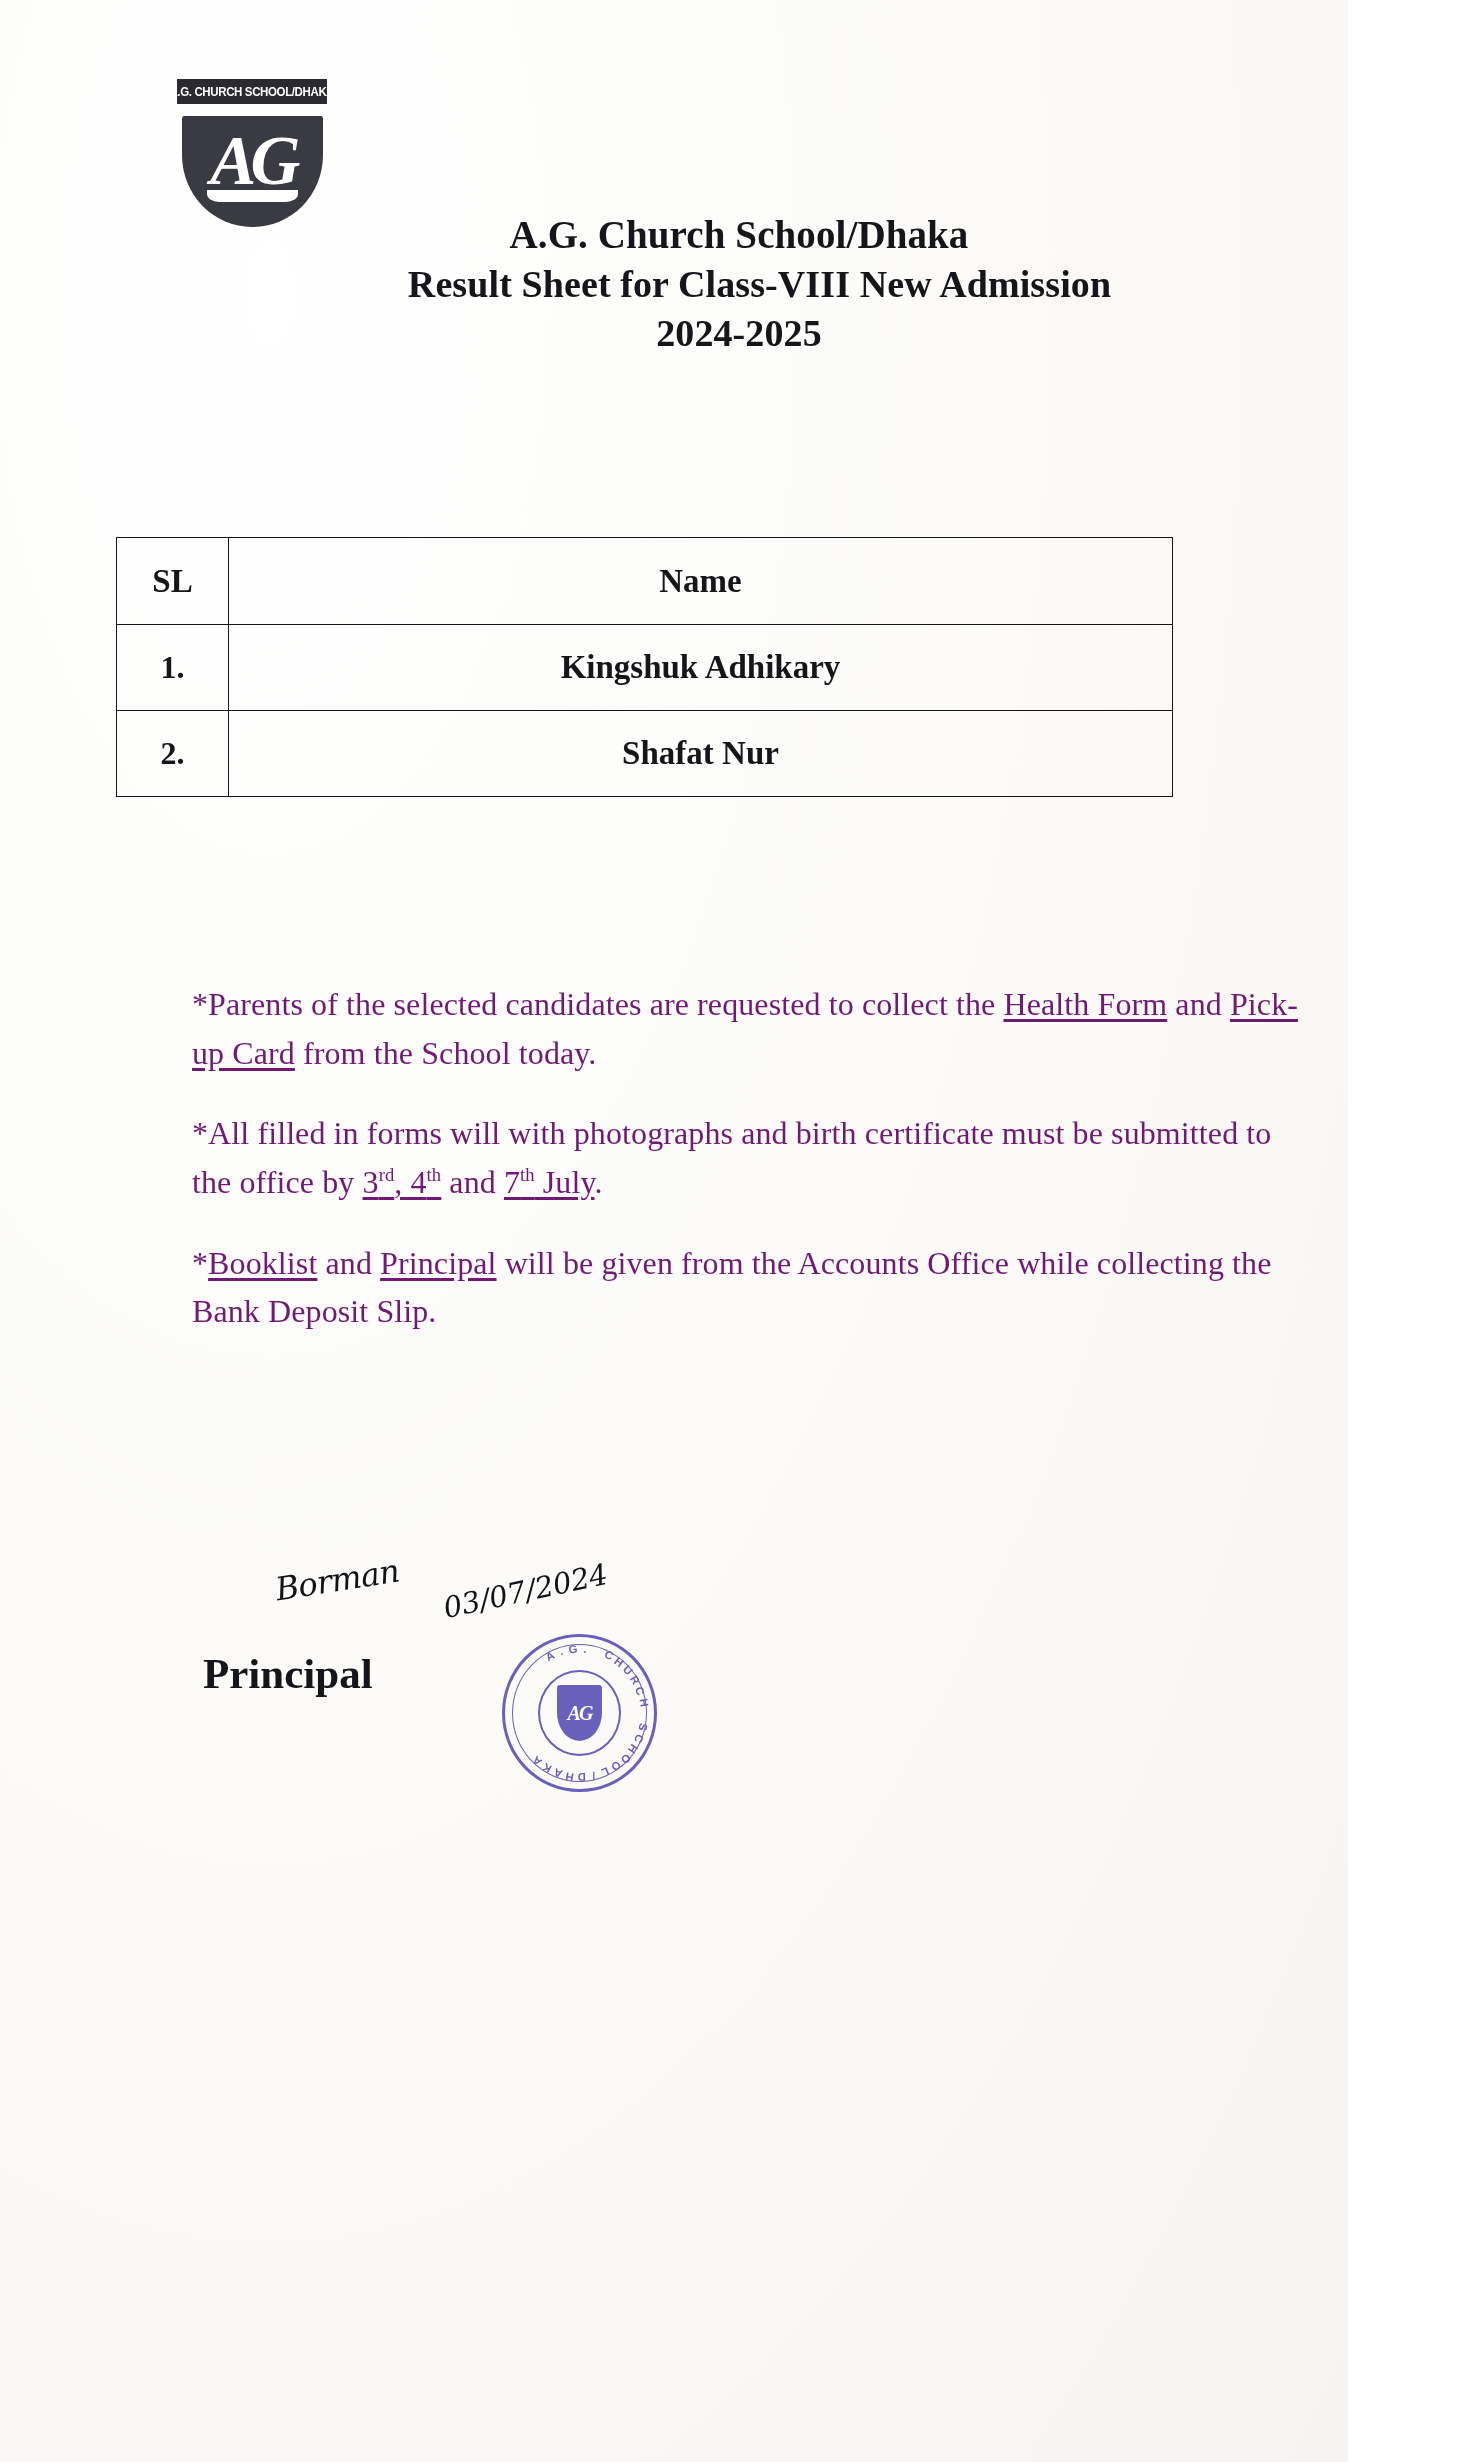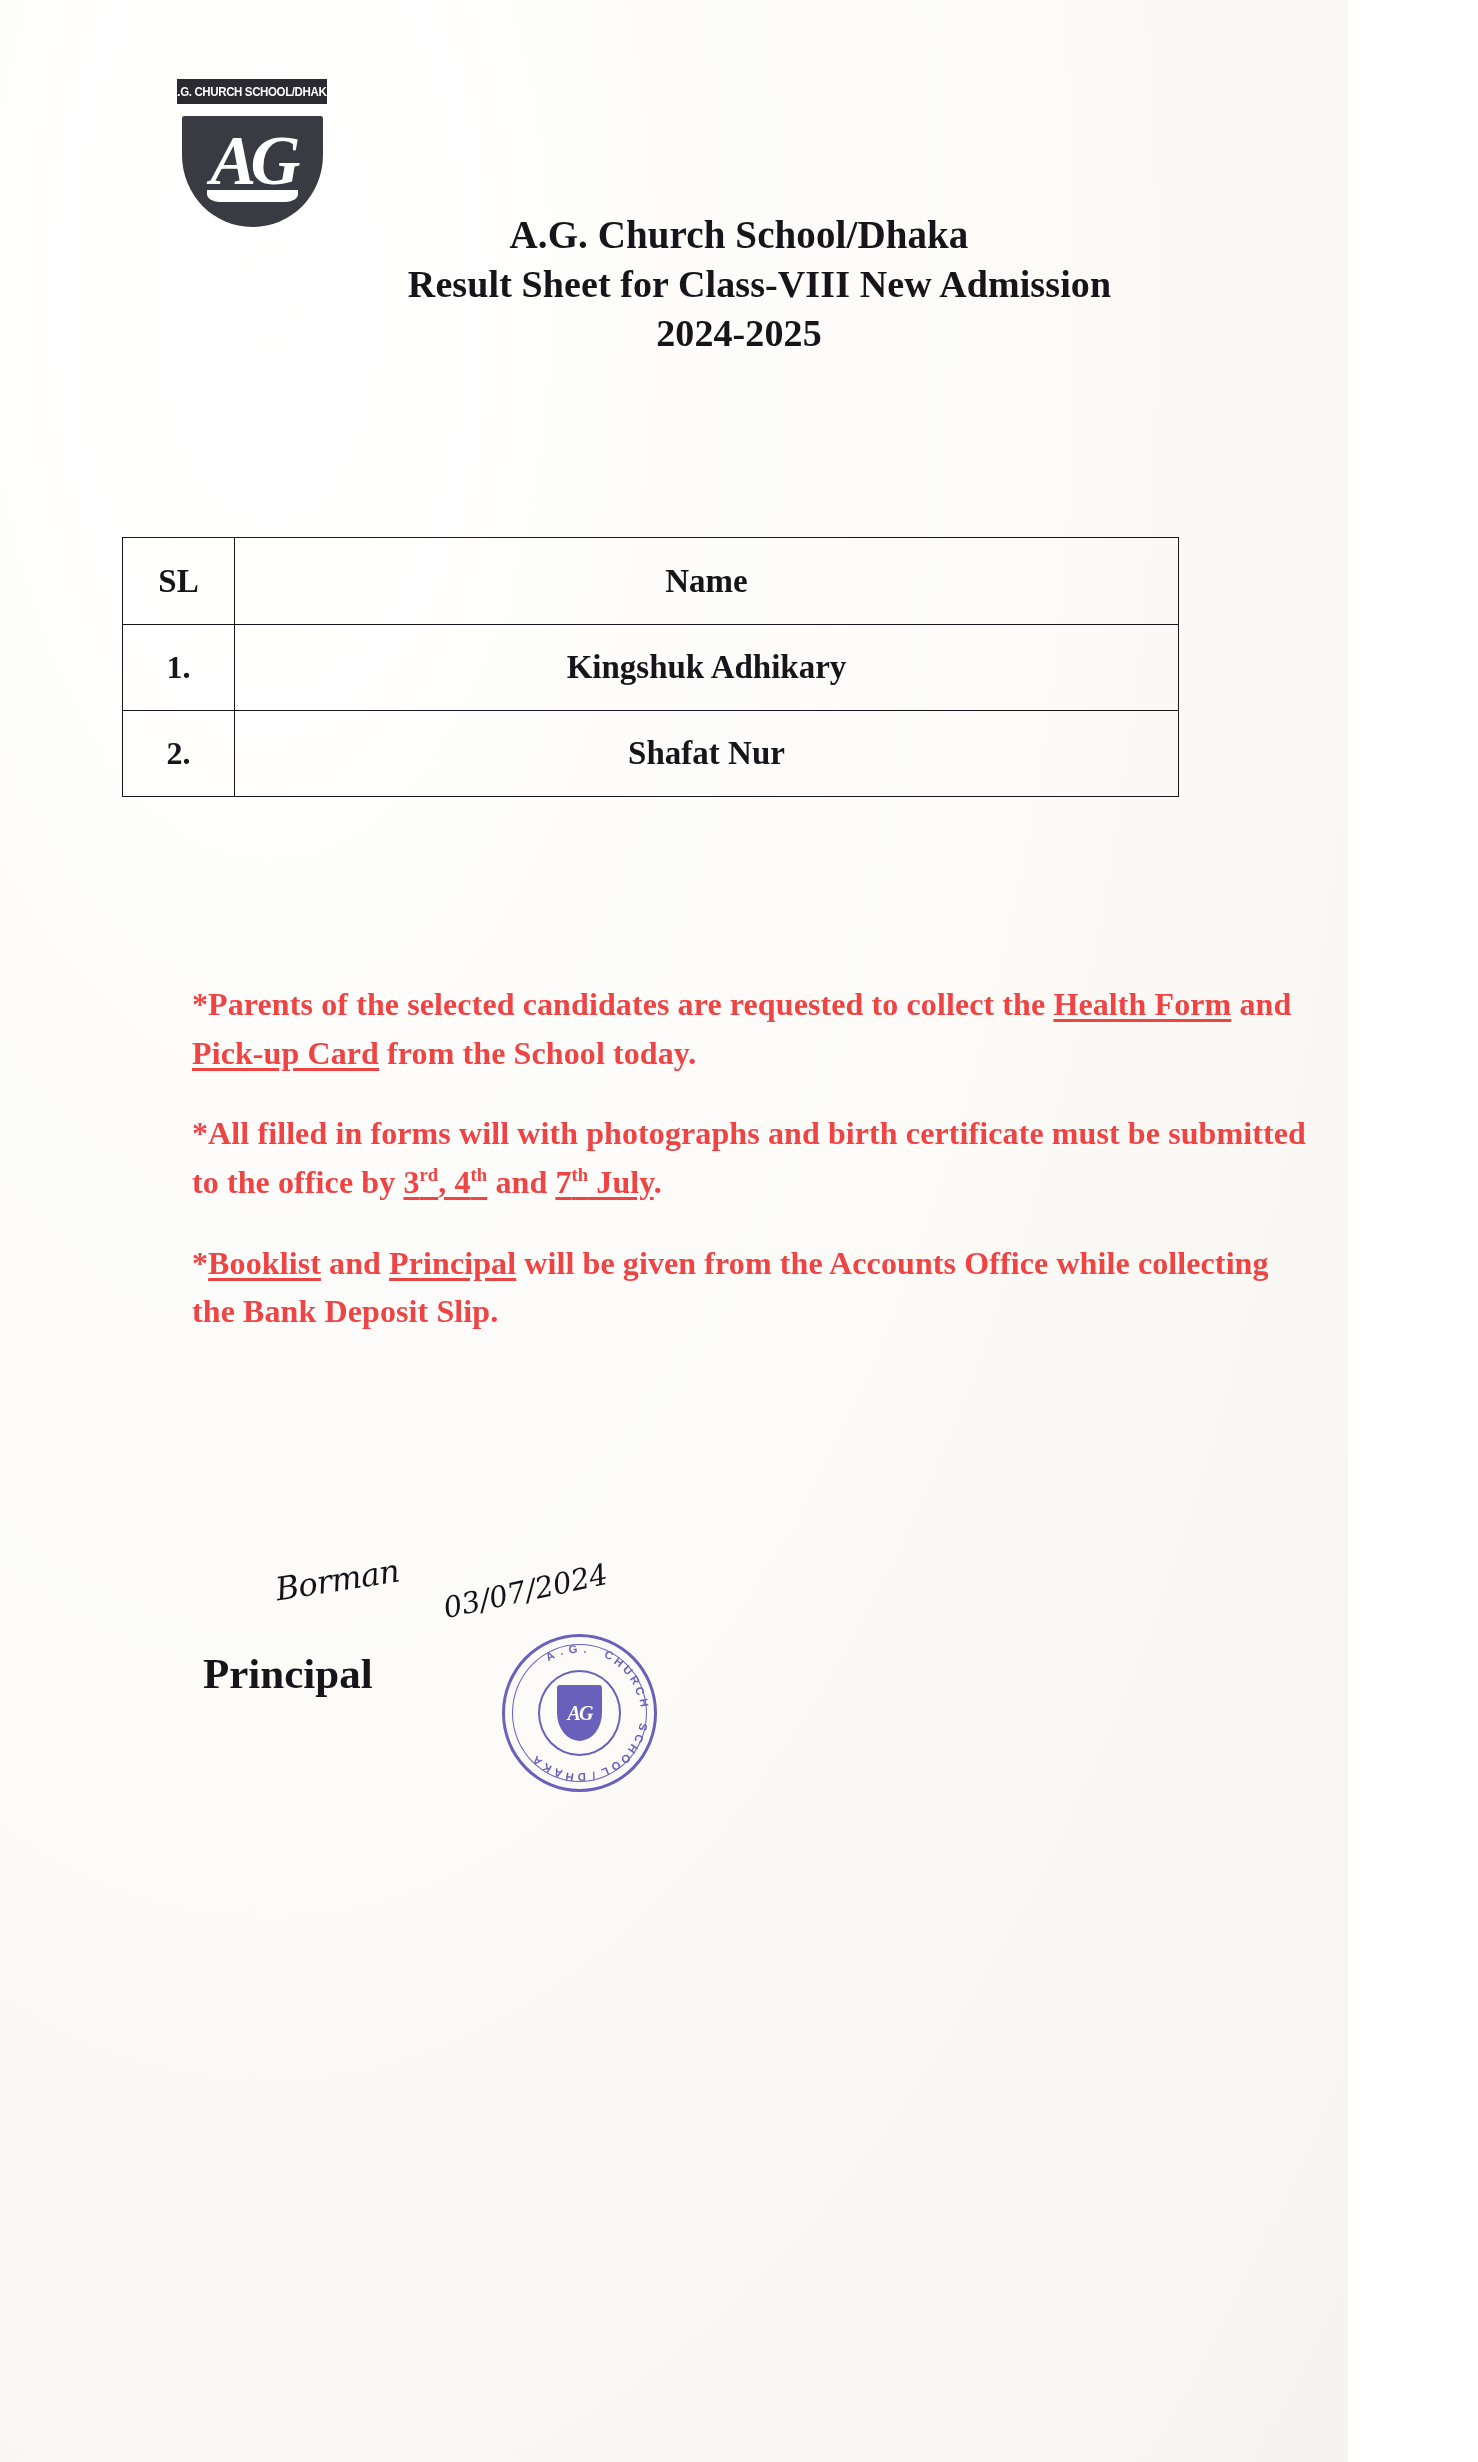--- a/index.html
+++ b/index.html
@@ -104,21 +104,21 @@
     line-height: 1.28;
     color: #15151a;
     letter-spacing: 0.1px;
   }
   .heading-line.l2 { font-size: 38px; margin-left: 41px; }
   .heading-line.l3 { font-size: 38px; }
 
   
   .results-table {
     position: absolute;
-    left: 122px;
+    left: 116px;
     top: 537px;
     width: 1057px;
     border-collapse: collapse;
     table-layout: fixed;
   }
   .results-table td, .results-table th {
     border: 1.8px solid #15151a;
     font-family: "Liberation Serif", serif;
     font-weight: 700;
     color: #15151a;
@@ -139,24 +139,24 @@
 
   
   .notes {
     position: absolute;
     left: 192px;
     top: 948px;
     width: 1116px;
   }
   .note {
     font-family: "Liberation Serif", serif;
-    font-weight: 700;
+    font-weight: 400;
     font-size: 32px;
     line-height: 1.52;
-    color: #ef4444;
+    color: #701a75;
     margin-bottom: 20px;
     letter-spacing: 0.1px;
   }
   .note u { text-decoration: underline; text-underline-offset: 3.6px; }
   .note sup { font-size: 0.58em; vertical-align: super; line-height: 0; }
 
   
   .signature-block {
     position: absolute;
     left: 203px;

